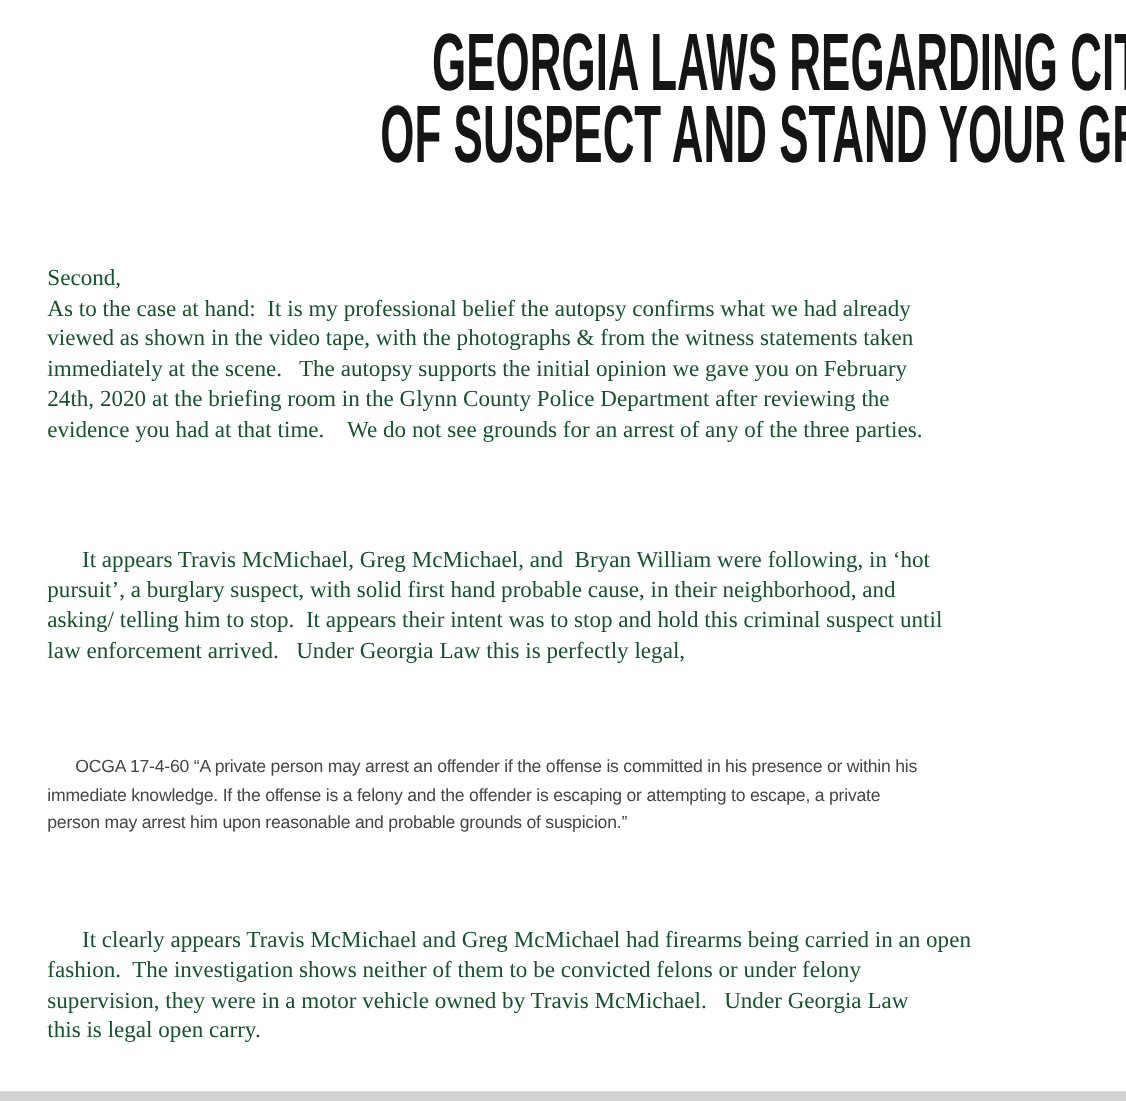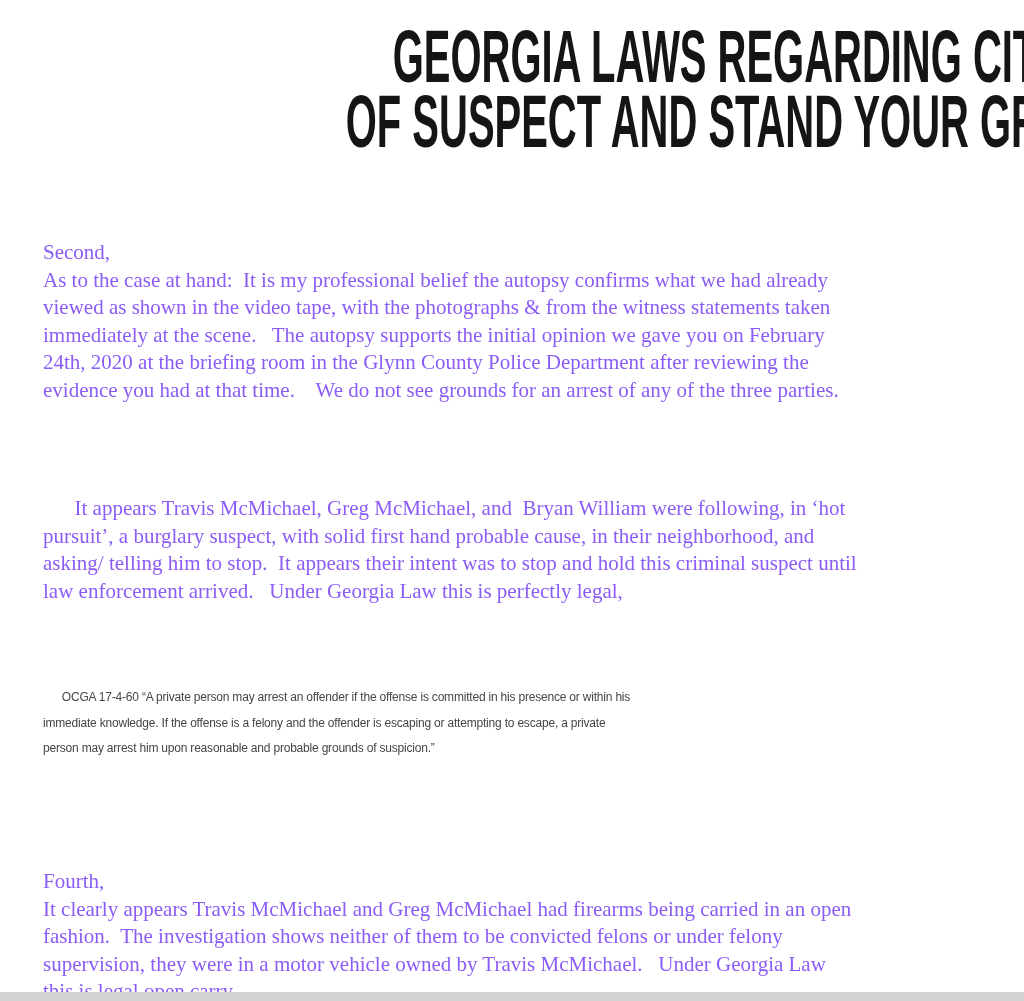--- a/index.html
+++ b/index.html
@@ -29,35 +29,35 @@
     transform: scaleX(0.54);
     transform-origin: 50% 50%;
     letter-spacing: 0px;
   }
   .body-col {
     padding-left: 43px;
     padding-right: 31px;
   }
   
   .para {
-    color: #8b5cf6;
+    color: #14532d;
     font-family: "Liberation Serif", serif;
     font-size: 21px;
     line-height: 27.5px;
     white-space: pre-wrap;
   }
   .para .label { display: block; }
   .sec-second  { margin-top: 30px; }
   .sec-third   { margin-top: 36px; }
   .sec-fourth  { margin-top: 26px; }
   
   .statute {
     color: #454545;
     font-family: "Liberation Sans", "DejaVu Sans", sans-serif;
-    font-size: 12px;
+    font-size: 16px;
     letter-spacing: -0.2px;
     line-height: 25.5px;
     white-space: pre-wrap;
   }
   .sec-statute1 { margin-top: 27px; }
   
   .bottom-band {
     position: absolute;
     left: 0; right: 0; bottom: 0;
     height: 9px;
@@ -91,21 +91,21 @@
 law enforcement arrived.   Under Georgia Law this is perfectly legal,</span>
     </section>
 
     <section class="statute sec-statute1">
       <span>OCGA 17-4-60 “A private person may arrest an offender if the offense is committed in his presence or within his
 immediate knowledge. If the offense is a felony and the offender is escaping or attempting to escape, a private
 person may arrest him upon reasonable and probable grounds of suspicion.”</span>
     </section>
 
     <section class="para sec-fourth">
-      <span class="label">Fourth,</span><span>It clearly appears Travis McMichael and Greg McMichael had firearms being carried in an open
+      <span>It clearly appears Travis McMichael and Greg McMichael had firearms being carried in an open
 fashion.  The investigation shows neither of them to be convicted felons or under felony
 supervision, they were in a motor vehicle owned by Travis McMichael.   Under Georgia Law
 this is legal open carry.</span>
     </section>
 
   </main>
 
   <div class="bottom-band"></div>
 </div>
 

